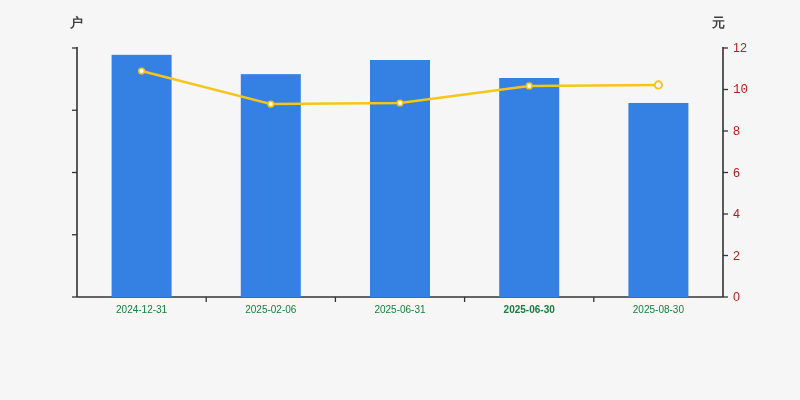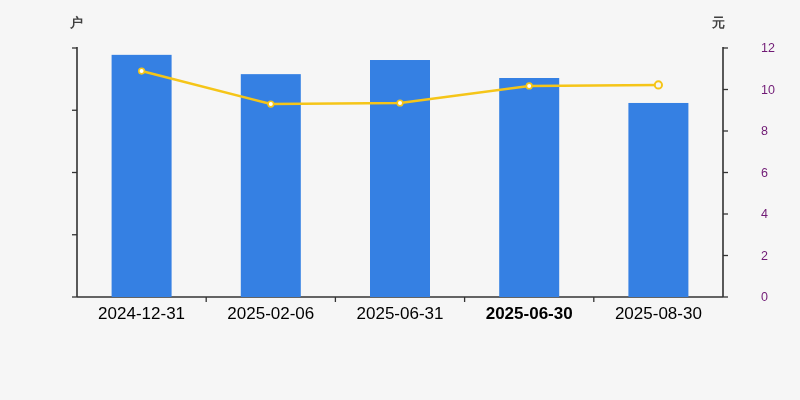--- a/index.html
+++ b/index.html
@@ -25,34 +25,33 @@
     font-weight: 600;
     letter-spacing: 0;
     white-space: nowrap;
   }
   #left-unit { left: 70px; top: 14px; }
   #right-unit { left: 712px; top: 14px; }
 
   .tick-label {
     position: absolute;
     font-size: 12.5px;
-    color: #701a75;
+    color: #b91c1c;
     white-space: nowrap;
     line-height: 1;
-    margin-left: 28px;
   }
   .tick-label.right { left: 0;  text-align: left;  transform: translateY(-50%); }
 
   #left-tick-layer  { position: absolute; left: 0;   top: 0; width: 77px; height: 400px; }
   #right-tick-layer { position: absolute; left: 736px; top: 0; width: 64px; height: 400px; }
 
   .xtick-label {
     position: absolute;
-    font-size: 17px;
-    color: #000000;
+    font-size: 10px;
+    color: #15803d;
     white-space: nowrap;
     transform: translateX(-50%);
     top: 304px;
   }
   svg.plot { position: absolute; left: 0; top: 0; }
 </style>
 </head>
 <body>
 
 <div id="chart-root">
@@ -61,21 +60,21 @@
 
   <div class="axis-unit" id="right-unit">元</div>
 
   <div id="left-tick-layer"></div>
   <div id="right-tick-layer">
       <div class="tick-label right" style="top: 297px; left: -3px;">0</div>
       <div class="tick-label right" style="top: 255.5px; left: -3px;">2</div>
       <div class="tick-label right" style="top: 214px; left: -3px;">4</div>
       <div class="tick-label right" style="top: 172.5px; left: -3px;">6</div>
       <div class="tick-label right" style="top: 131px; left: -3px;">8</div>
-      <div class="tick-label right" style="top: 89.5px; left: -3px;">10</div>
+      <div class="tick-label right" style="top: 89.5px; left: -3px; font-family: Liberation Mono, monospace;">10</div>
       <div class="tick-label right" style="top: 48px; left: -3px;">12</div>
     </div>
   <div id="xtick-layer">
       <div class="xtick-label" style="left: 141.6px;">2024-12-31</div>
       <div class="xtick-label" style="left: 270.8px;">2025-02-06</div>
       <div class="xtick-label" style="left: 400px;">2025-06-31</div>
       <div class="xtick-label" style="left: 529.2px; font-weight: bold;">2025-06-30</div>
       <div class="xtick-label" style="left: 658.4px;">2025-08-30</div>
     </div>
 

